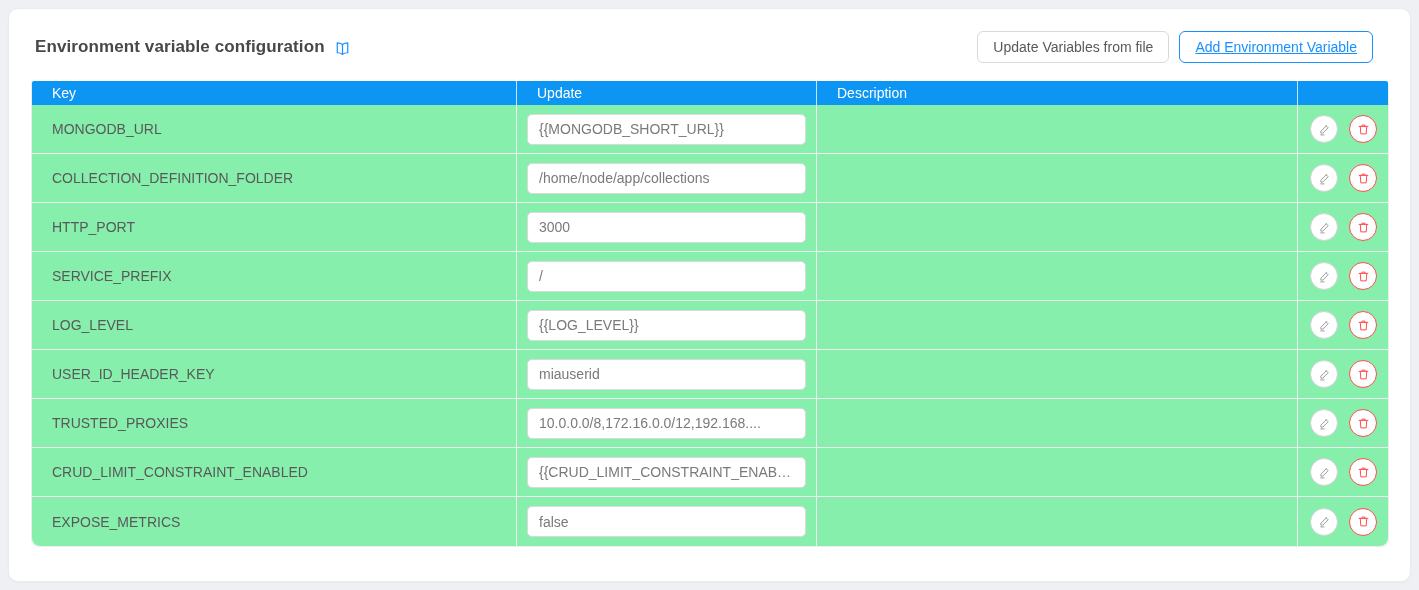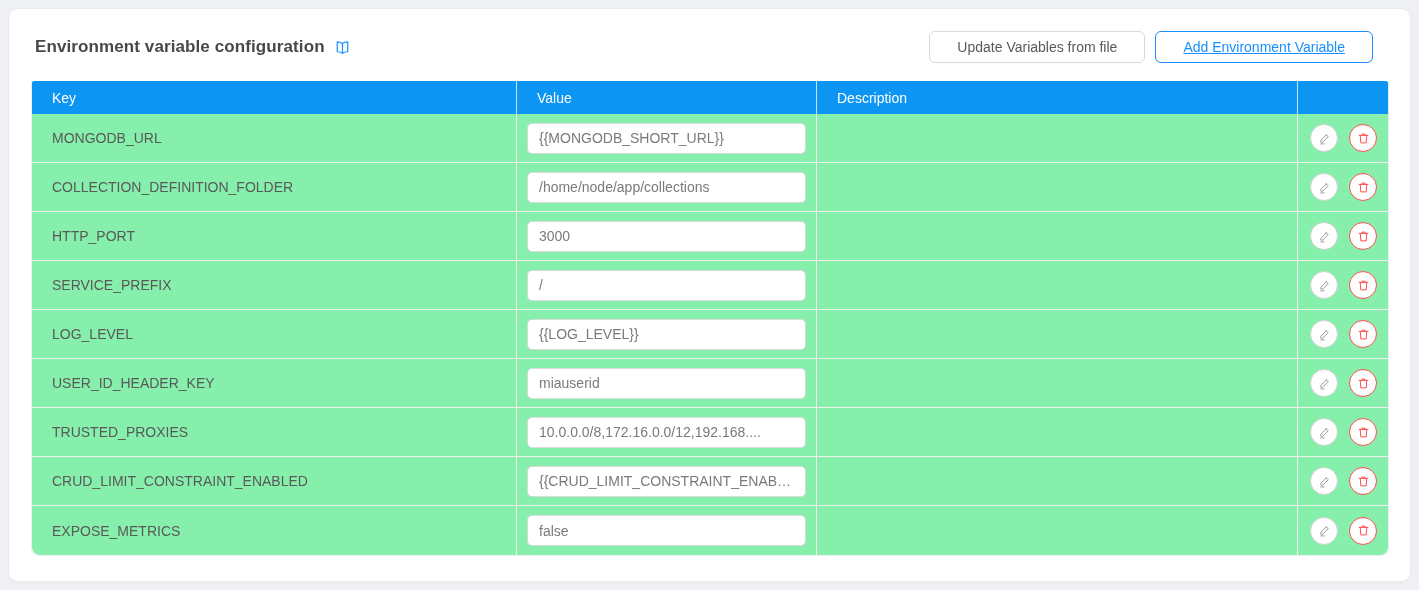--- a/index.html
+++ b/index.html
@@ -17,29 +17,29 @@
     border:1px solid #e9ebef;
     border-radius:10px;
     box-shadow:0 1px 2px rgba(0,0,0,0.03);
   }
   .card-inner { padding:22px 22px 0 22px; }
   .header-bar {
     display:flex; justify-content:space-between; align-items:center;
     height:32px; padding-left:4px; padding-right:15px;
   }
   .page-title {
-    display:flex; align-items:flex-start; gap:9px;
+    display:flex; align-items:flex-end; gap:9px;
     font-size:17px; font-weight:700; color:#484848;
     letter-spacing:.1px;
   }
   .doc-icon { display:inline-flex; cursor:pointer; margin-top:2px; }
   .doc-icon svg { stroke:#1890ff; }
   .header-buttons { display:flex; gap:10px; }
   .btn {
-    height:32px; padding:0 27px;
+    height:32px; padding:0 15px;
     background:#fff; border:1px solid #d9d9d9; border-radius:6px;
     font-family:"Liberation Sans", sans-serif;
     font-size:14px; color:#595959; cursor:pointer;
     display:inline-flex; align-items:center;
   }
   .btn.primary { color:#1890ff; border-color:#1890ff;text-decoration:underline; }
 
   .table-wrap {
     margin-top:18px;
     width:1358px;
@@ -47,21 +47,21 @@
     border-radius:2px 2px 8px 8px;
   }
   table { width:100%; border-collapse:separate; border-spacing:0; table-layout:fixed; }
   col.c-key  { width:485px; }
   col.c-val  { width:300px; }
   col.c-desc { width:481px; }
   col.c-act  { width:90px; }
   th {
     background:#0c95f2; color:#fff;
     font-weight:400; font-size:14px; text-align:left;
-    height:33px; padding:0 16px 0 20px;
+    height:24px; padding:0 16px 0 20px;
     border-right:1px solid rgba(255,255,255,0.75);
   }
   th:first-child { border-top-left-radius:2px; margin-left:-1px; }
   th:last-child  { border-right:none; border-top-right-radius:2px; }
   td {
     height:49px; background:#86efac;
     border-bottom:1px solid #f0f0f0;
     border-right:1px solid #f0f0f0;
     vertical-align:middle;
   }
@@ -117,21 +117,21 @@
       <table>
         <colgroup>
           <col class="c-key">
             <col class="c-val">
             <col class="c-desc">
             <col class="c-act">
         </colgroup>
         <thead>
           <tr>
             <th>Key</th>
-            <th>Value</th>
+            <th>Update</th>
             <th>Description</th>
             <th></th>
           </tr>
         </thead>
         <tbody>
   <tr>
     <td class="key-cell"><span>MONGODB_URL</span></td>
     <td class="value-cell">
       <input class="value-input" type="text" readonly="" value="{{MONGODB_SHORT_URL}}" style="">
     </td>

